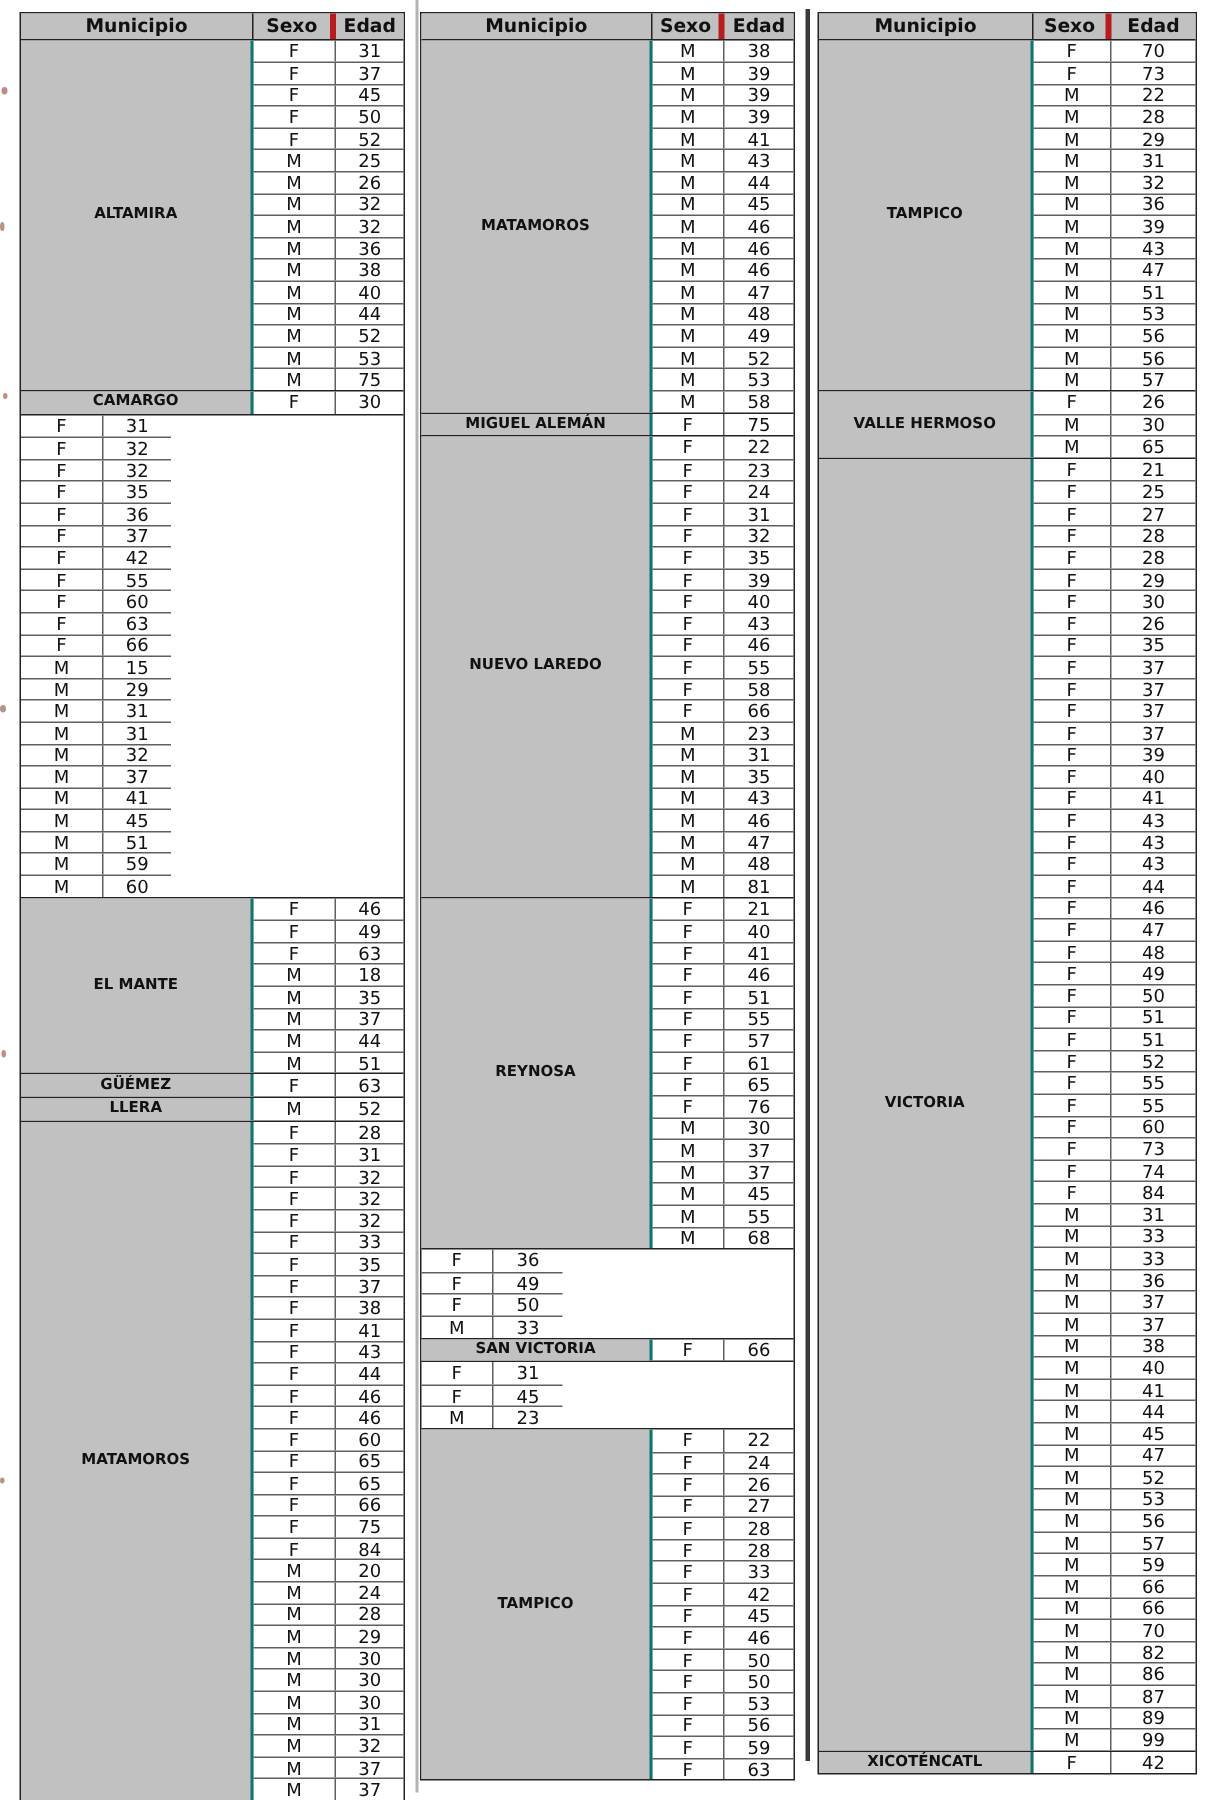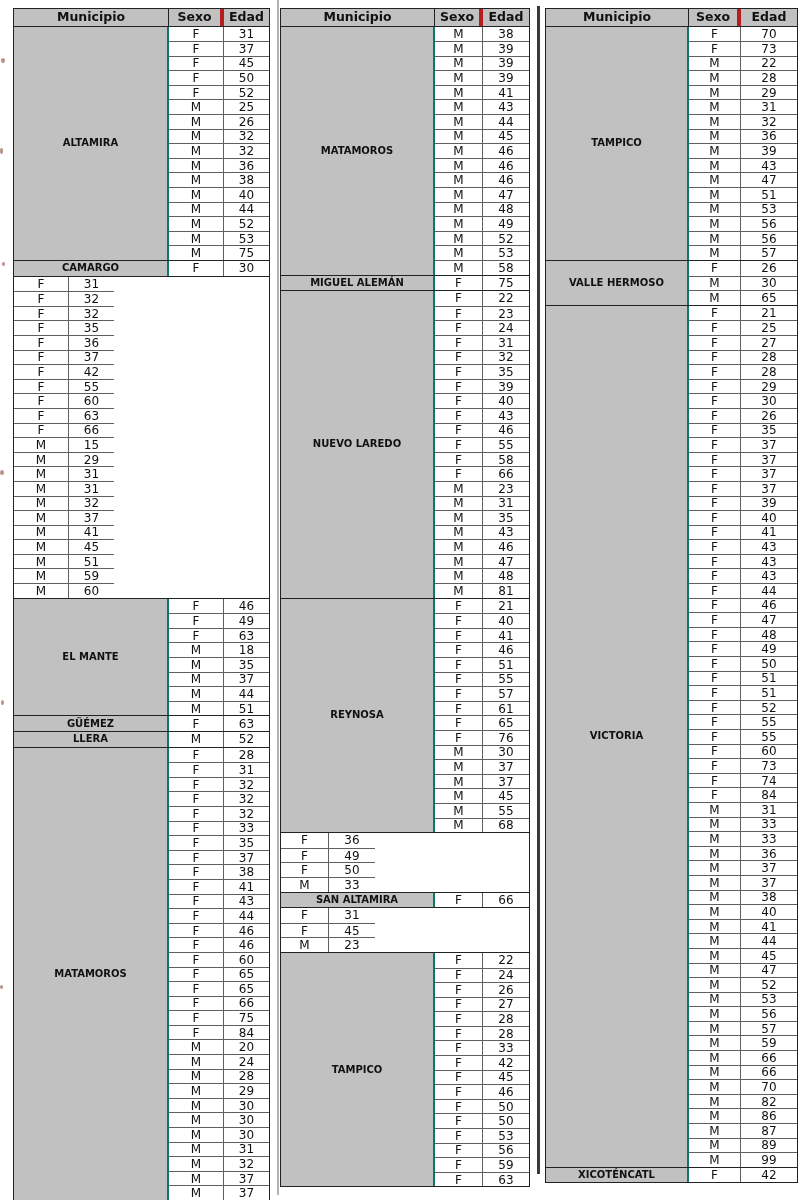--- a/index.html
+++ b/index.html
@@ -673,21 +673,21 @@
             <div class="cell sexo">F</div>
             <div class="cell edad">50</div>
           </div>
           <div class="row">
             <div class="cell sexo">M</div>
             <div class="cell edad">33</div>
           </div>
         </div>
       </div>
       <div class="grp">
-        <div class="mun">SAN ALTAMIRA</div>
+        <div class="mun">SAN VICTORIA</div>
         <div class="rows">
           <div class="row">
             <div class="cell sexo">F</div>
             <div class="cell edad">66</div>
           </div>
         </div>
       </div>
       <div class="grp">
         <div class="rows">
           <div class="row">

